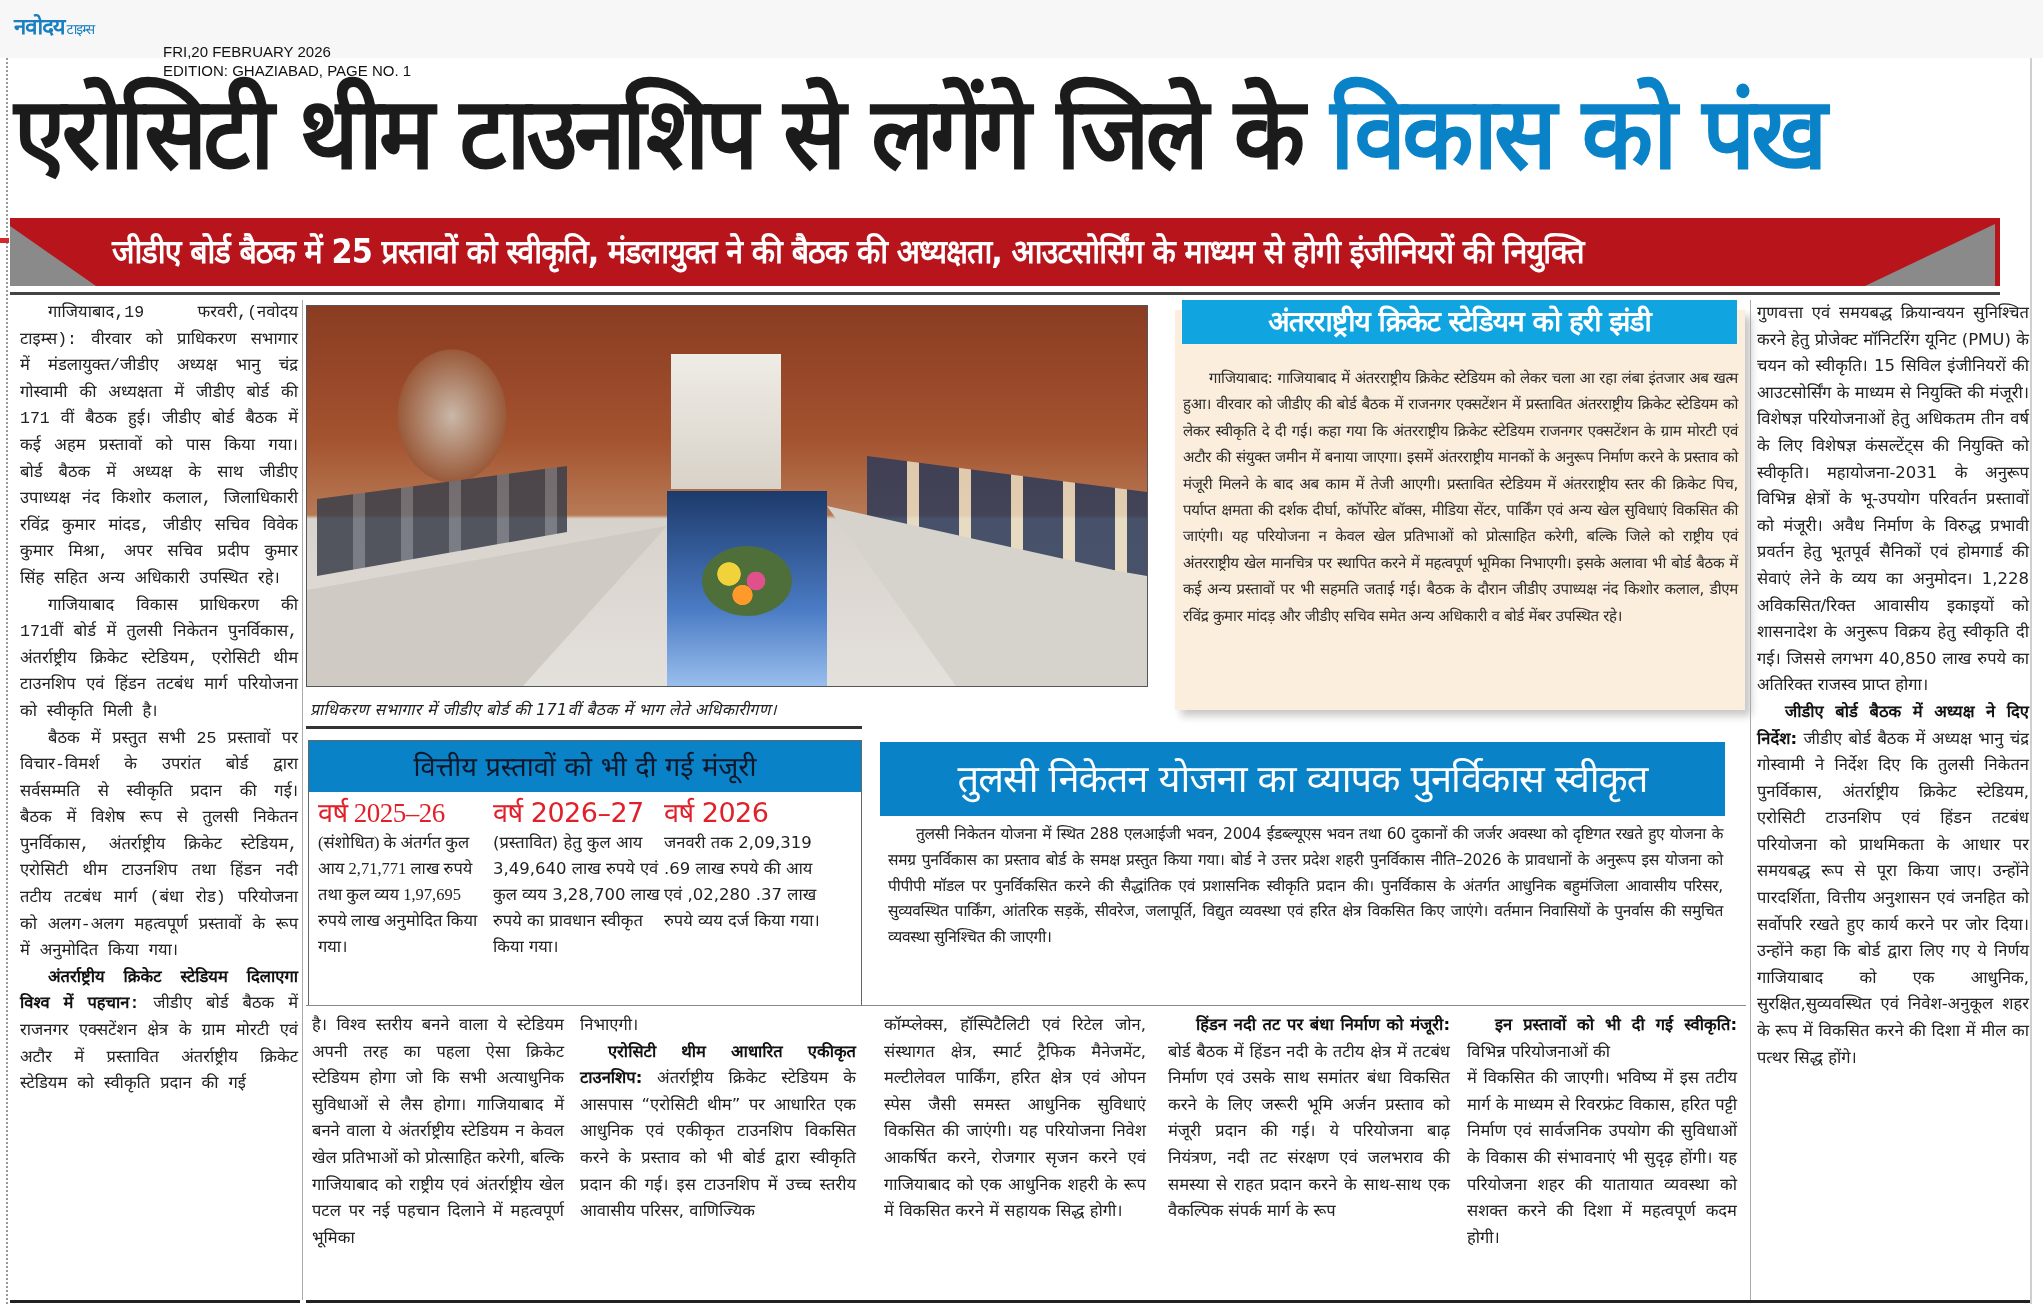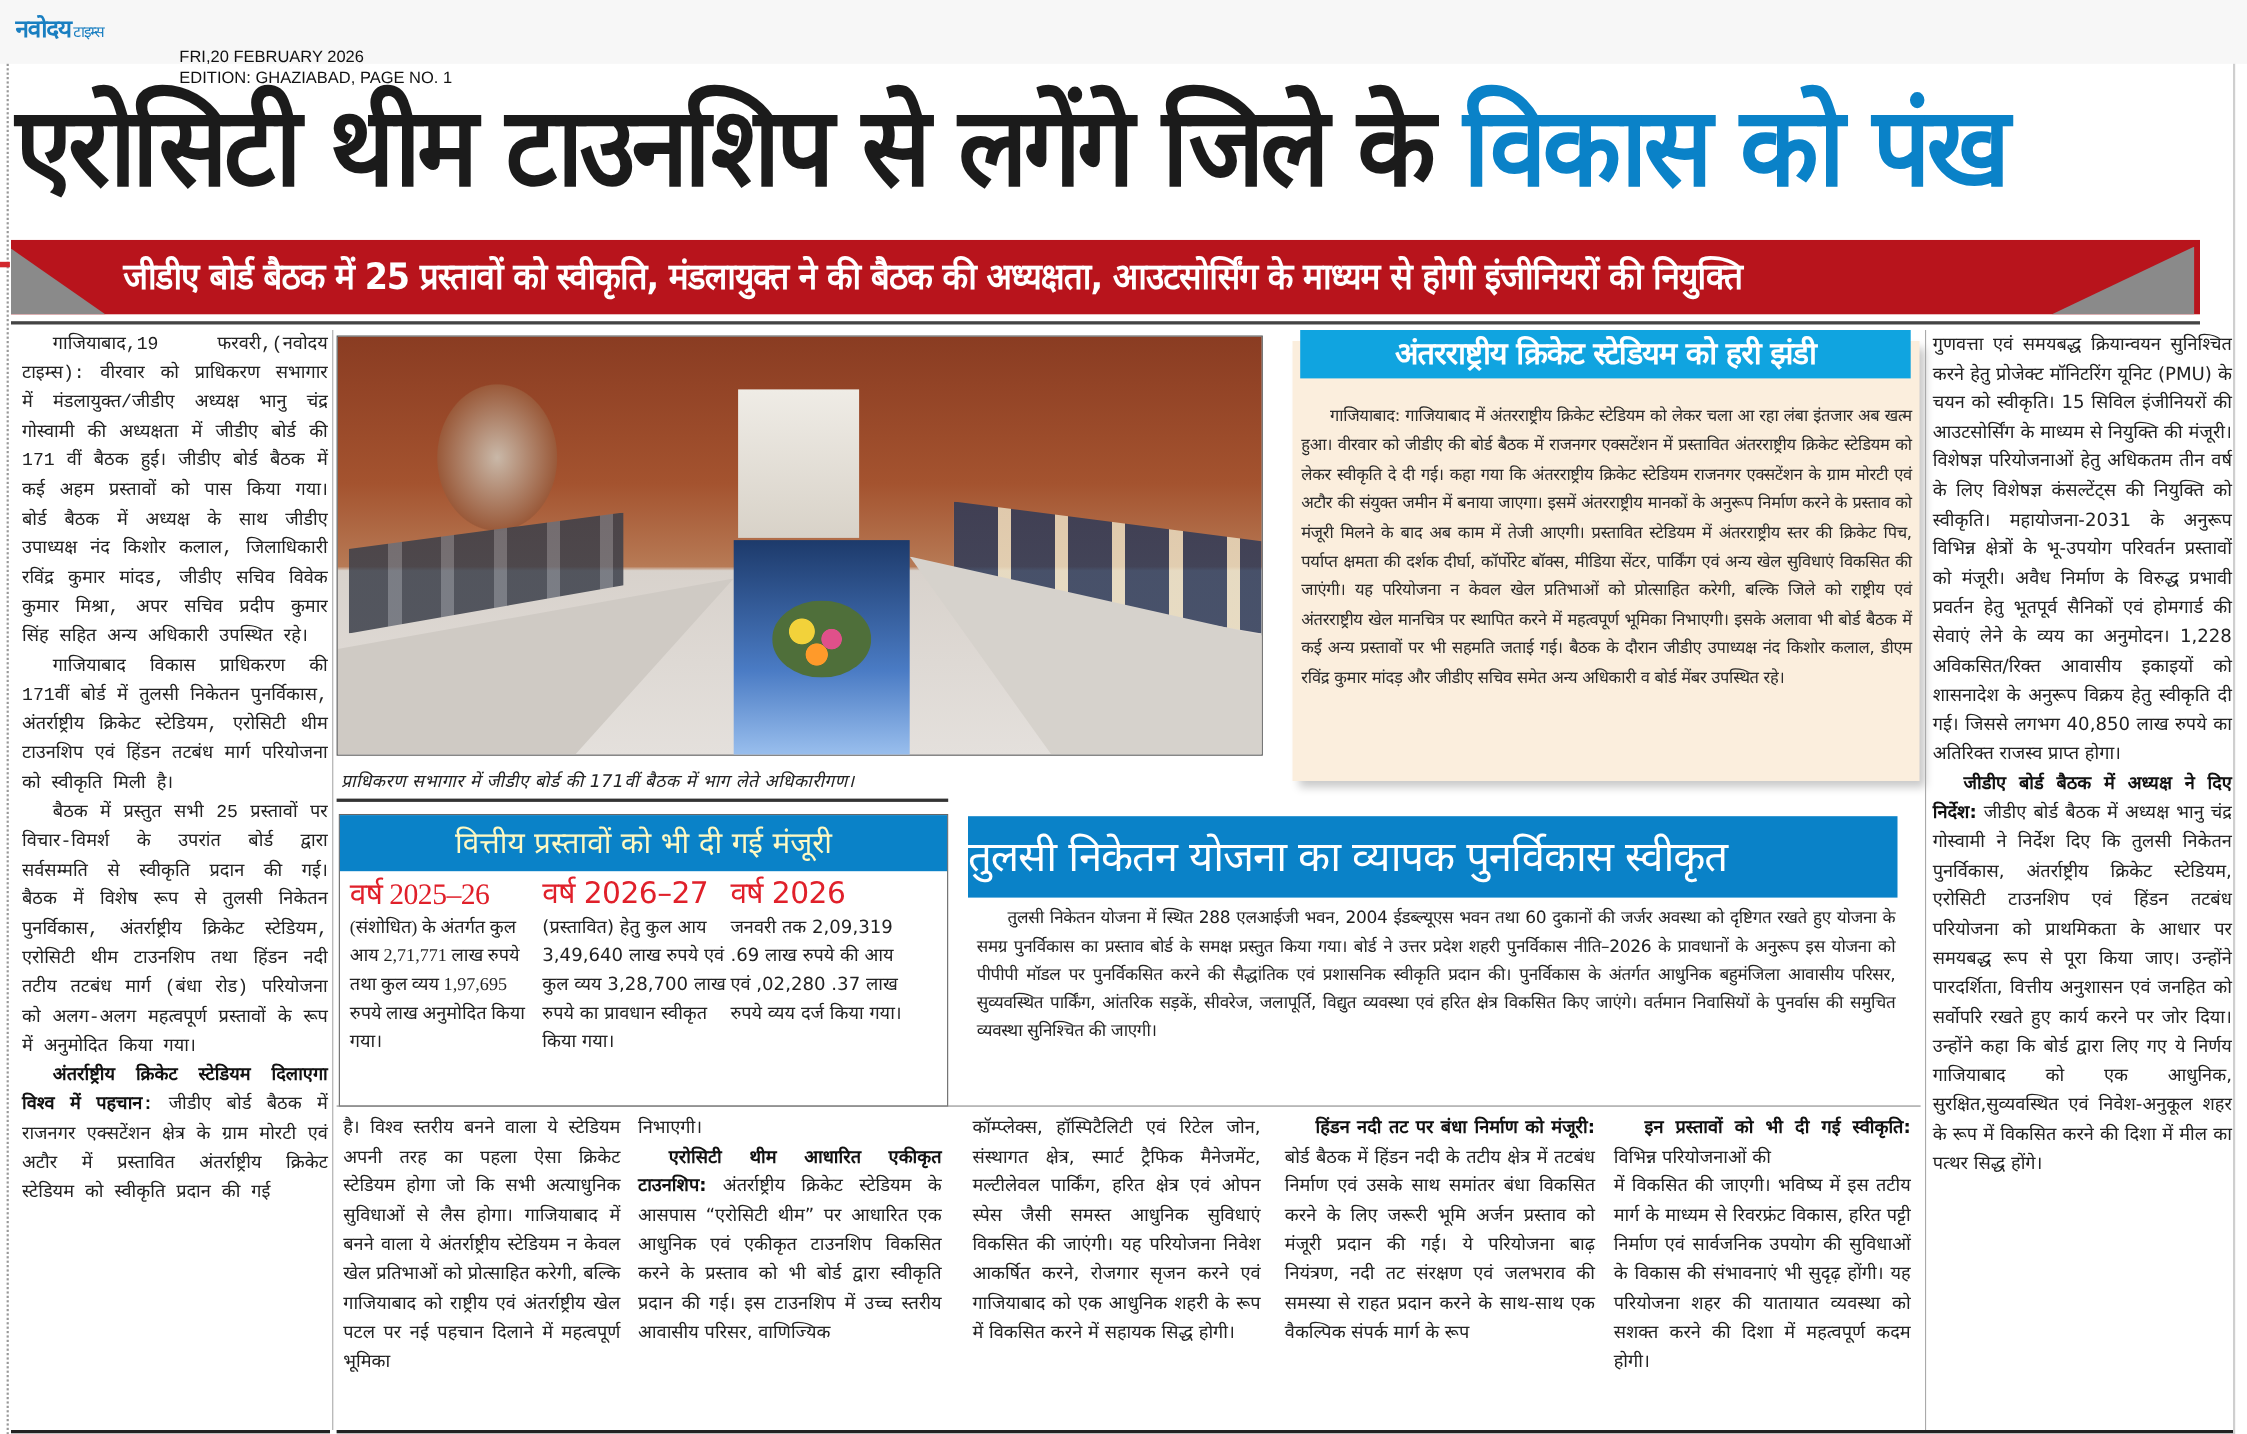--- a/index.html
+++ b/index.html
@@ -56,27 +56,27 @@
   .cricket { left: 1175px; top: 310px; width: 570px; height: 400px; background: #fbeedd; box-shadow: 6px 6px 8px #c8c8c8; }
   .cricket-head { left: 1182px; top: 300px; width: 555px; height: 44px; background: #10a4e0; color: #fff; font-weight: bold; font-size: 28px; line-height: 44px; text-align: center; white-space: nowrap; letter-spacing: -1px; }
   .cricket-body { left: 1183px; top: 365px; width: 555px; font-size: 15px; line-height: 26.4px; text-align: justify; color: #2a2a2a; letter-spacing: -0.3px; }
   .cricket-body p { text-indent: 26px; }
 
   
   .c5 { left: 1757px; top: 300px; width: 272px; }
 
   
   .fin { left: 308px; top: 740px; width: 554px; height: 266px; border: 1px solid #666; background: #fff; }
-  .fin-head { left: 309px; top: 741px; width: 552px; height: 51px; background: #0a82c8; color: #fef9c3; font-size: 27px; line-height: 51px; text-align: center; white-space: nowrap; }
+  .fin-head { left: 309px; top: 741px; width: 552px; height: 51px; background: #0a82c8; color: #0f172a; font-size: 27px; line-height: 51px; text-align: center; white-space: nowrap; }
   .fin-col { top: 796px; width: 170px; font-size: 16.5px; line-height: 26px; color: #222; }
   .fin-col .yr { color: #e0202a; font-size: 27px; line-height: 34px; letter-spacing: -0.5px; white-space: nowrap; }
   .fc1 { left: 318px; font-family: Liberation Serif, serif; } .fc2 { left: 493px; } .fc3 { left: 664px; }
 
   
-  .tulsi-head { left: 880px; top: 742px; width: 845px; height: 74px; background: #0a82c8; color: #fff; font-size: 38px; line-height: 74px; text-align: left; white-space: nowrap; letter-spacing: -1px; }
+  .tulsi-head { left: 880px; top: 742px; width: 845px; height: 74px; background: #0a82c8; color: #fff; font-size: 38px; line-height: 74px; text-align: center; white-space: nowrap; letter-spacing: -1px; }
   .tulsi-body { left: 888px; top: 822px; width: 835px; font-size: 15.5px; line-height: 25.8px; text-align: justify; color: #222; letter-spacing: -0.3px; }
   .tulsi-body p { text-indent: 28px; }
 
   .hrule { left: 306px; top: 1005px; width: 1440px; height: 1px; background: #888; }
 
   
   .b1 { left: 312px; top: 1012px; width: 252px; }
   .b2 { left: 580px; top: 1012px; width: 276px; }
   .b3 { left: 884px; top: 1012px; width: 262px; }
   .b4 { left: 1168px; top: 1012px; width: 282px; }

